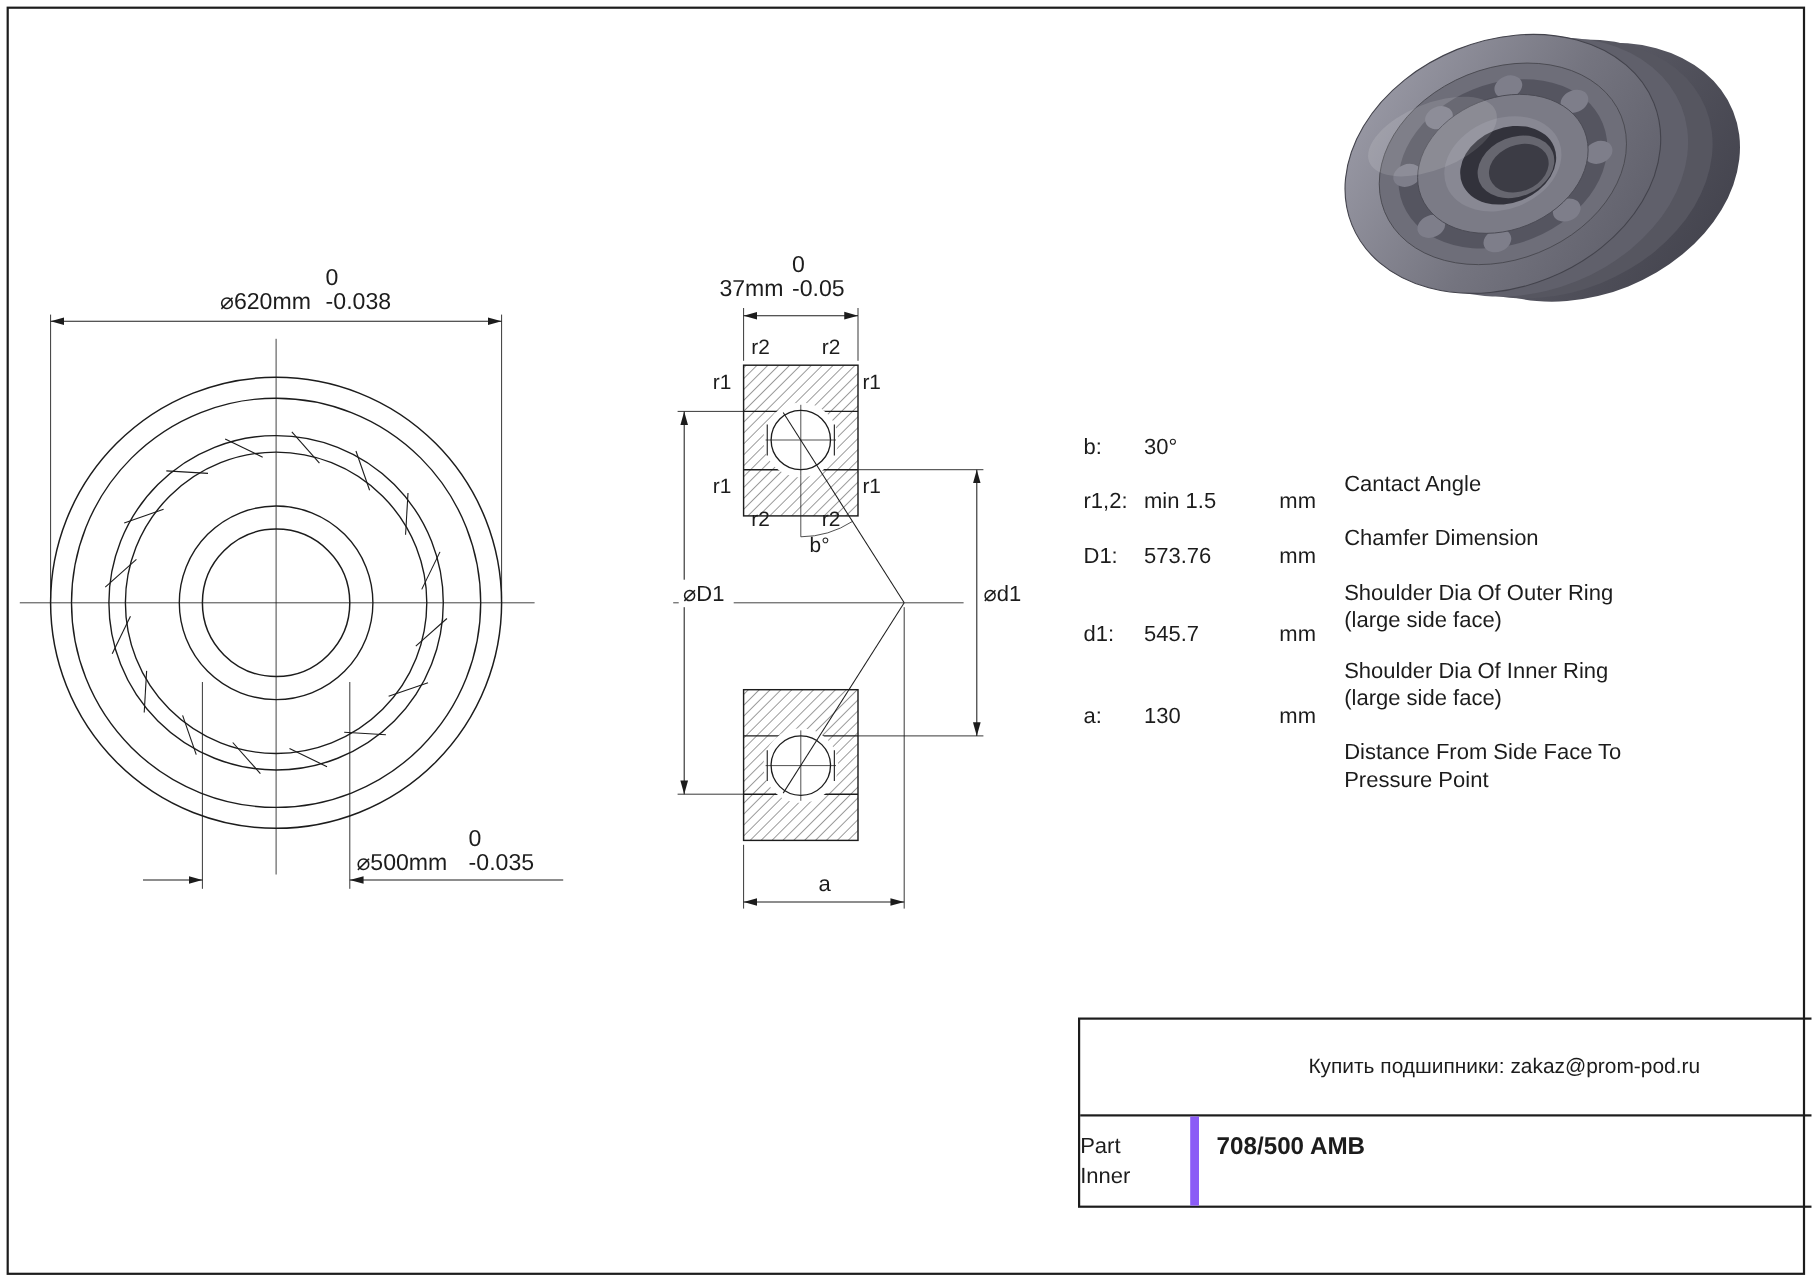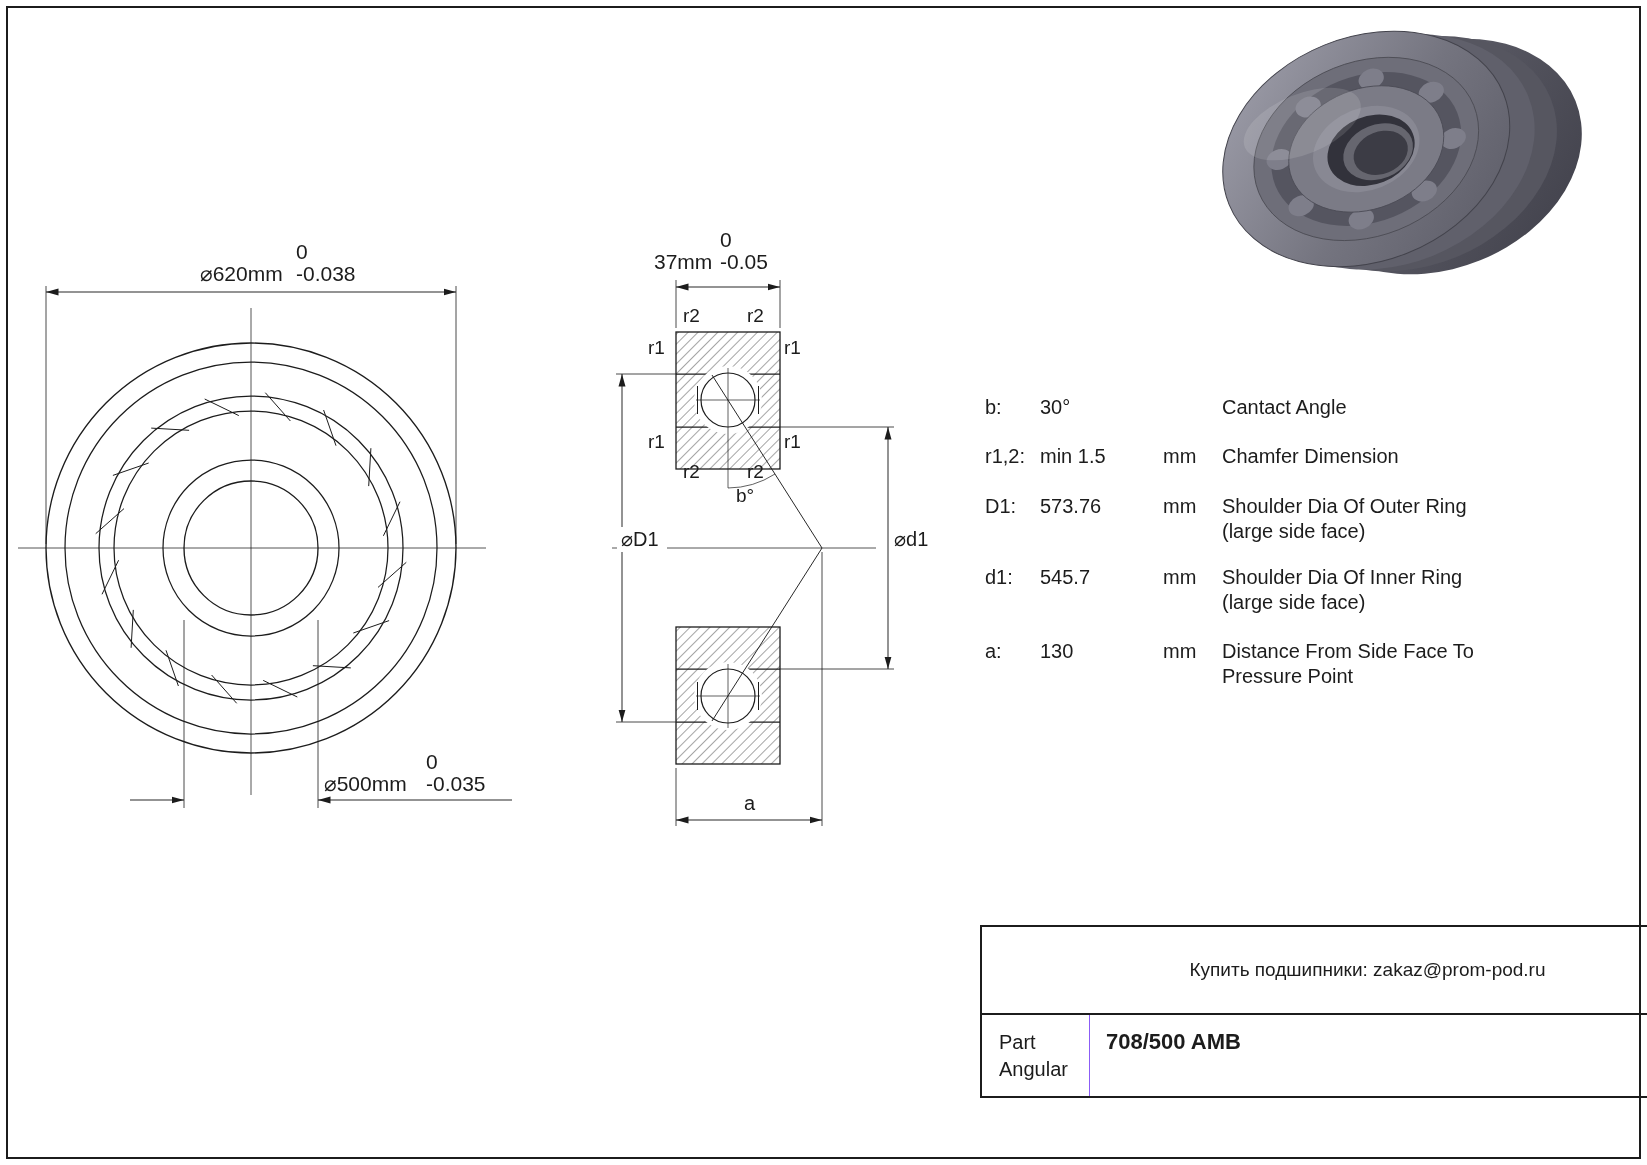--- a/index.html
+++ b/index.html
@@ -16,29 +16,29 @@
   .dim{stroke:#1c1c1c;stroke-width:0.95;fill:none}
   .thin{stroke:#1c1c1c;stroke-width:0.7;fill:none}
   .tick{stroke:#1c1c1c;stroke-width:1;fill:none}
 
   
   .specs{position:absolute;left:985px;top:0;width:655px;height:760px;font-size:20px;}
   .spec-row{position:absolute;left:0;width:655px;line-height:25px;}
   .sk{position:absolute;left:0;}
   .sv{position:absolute;left:55px;}
   .su{position:absolute;left:178px;}
-  .sd{position:absolute;left:237px;}
+  .sd{position:absolute;left:237px;margin-top:33px;}
 
   
   .title-block{position:absolute;left:980px;top:925px;width:775px;height:173px;
                border:2px solid #1c1c1c;box-sizing:border-box;display:flex;flex-direction:column;background:#fff;}
   .tb-top{height:88px;border-bottom:2px solid #1c1c1c;box-sizing:border-box;display:flex;
           align-items:center;justify-content:center;font-size:19px;}
   .tb-bottom{flex:1;display:flex;}
-  .tb-part-label{width:108px;border-right:1px solid #8b5cf6;box-sizing:border-box;padding-left:17px;
+  .tb-part-label{width:108px;border-right:8px solid #8b5cf6;box-sizing:border-box;
                  display:flex;flex-direction:column;justify-content:center;font-size:20px;line-height:27px;}
   .tb-part-value{flex:1;padding:14px 4px 0 16px;font-weight:bold;}
   .pn{font-size:22px;}
   .pt{font-size:16.5px;margin-top:5px;}
 </style>
 </head>
 <body>
 
 <div class="page">
 
@@ -248,21 +248,21 @@
     </div>
   </div>
 
   <div class="title-block">
     <div class="tb-top">
       <span>Купить подшипники: zakaz@prom-pod.ru</span>
     </div>
     <div class="tb-bottom">
       <div class="tb-part-label">
         <div>Part</div>
-        <div>Angular</div>
+        <div>Inner</div>
       </div>
       <div class="tb-part-value">
         <div class="pn">708/500 AMB</div>
       </div>
     </div>
   </div>
 
   <div class="frame"></div>
 </div>
 

